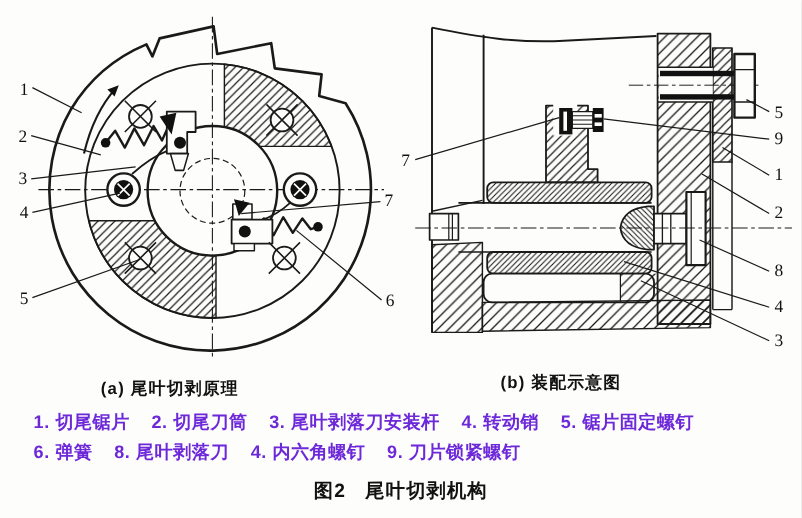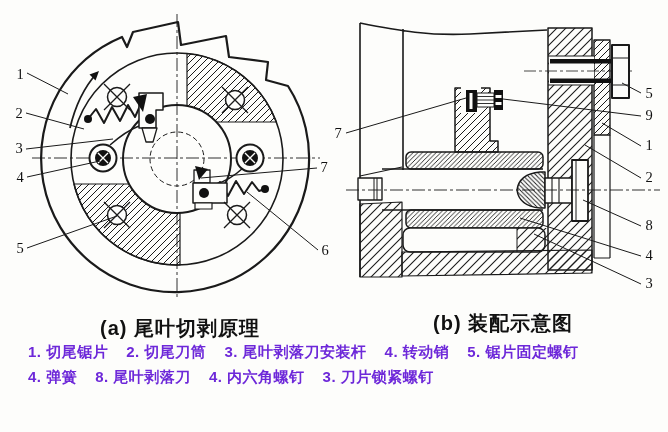--- a/index.html
+++ b/index.html
@@ -1,21 +1,21 @@
 <!DOCTYPE html>
 <html><head>
 <meta charset="utf-8">
 <style>
   html,body{margin:0;padding:0;}
   body{background:#e8e8e8;font-family:"Liberation Sans",sans-serif;}
   .page{position:relative;width:668px;height:432px;background:#fdfdfb;overflow:hidden;
         box-shadow:0 0 4px rgba(0,0,0,.2);}
   .fig-svg{position:absolute;left:0;top:0;}
-  .cap{position:absolute;font-weight:700;font-size:20px;color:#111;
-       font-family:"Liberation Sans",sans-serif;letter-spacing:1px;white-space:nowrap;margin-left:16px;}
+  .cap{position:absolute;font-weight:700;font-size:14px;color:#111;
+       font-family:"Liberation Sans",sans-serif;letter-spacing:1px;white-space:nowrap;}
   .parts{position:absolute;left:28px;font-size:15px;font-weight:700;color:#6d28d9;
          white-space:nowrap;letter-spacing:0.5px;}
   .parts span{margin-right:18px;}
   .fig-title{position:absolute;left:0;right:0;top:399px;text-align:center;
              font-size:16px;font-weight:700;color:#111;letter-spacing:1px;}
   .fig-title .num{margin-right:16px;}
   svg text{font-family:"Liberation Serif",serif;font-size:14.5px;fill:#111;}
 </style>
 </head>
 <body>
@@ -184,17 +184,20 @@
   </g>
 </svg>
 
   <div class="cap" style="left:84px;top:315px">(a) 尾叶切剥原理</div>
   <div class="cap" style="left:417px;top:310px">(b) 装配示意图</div>
 
   <div class="parts" style="top:343px">
     <span>1. 切尾锯片</span><span>2. 切尾刀筒</span><span>3. 尾叶剥落刀安装杆</span><span>4. 转动销</span><span>5. 锯片固定螺钉</span>
   </div>
   <div class="parts" style="top:368px">
-    <span>4. 弹簧</span><span>8. 尾叶剥落刀</span><span>4. 内六角螺钉</span><span>3. 刀片锁紧螺钉</span>
+    <span>6. 弹簧</span><span>8. 尾叶剥落刀</span><span>4. 内六角螺钉</span><span>9. 刀片锁紧螺钉</span>
   </div>
 
+  <div class="fig-title">
+    <span class="num">图2</span><span>尾叶切剥机构</span>
+  </div>
 
 </div>
 
 </body></html>

